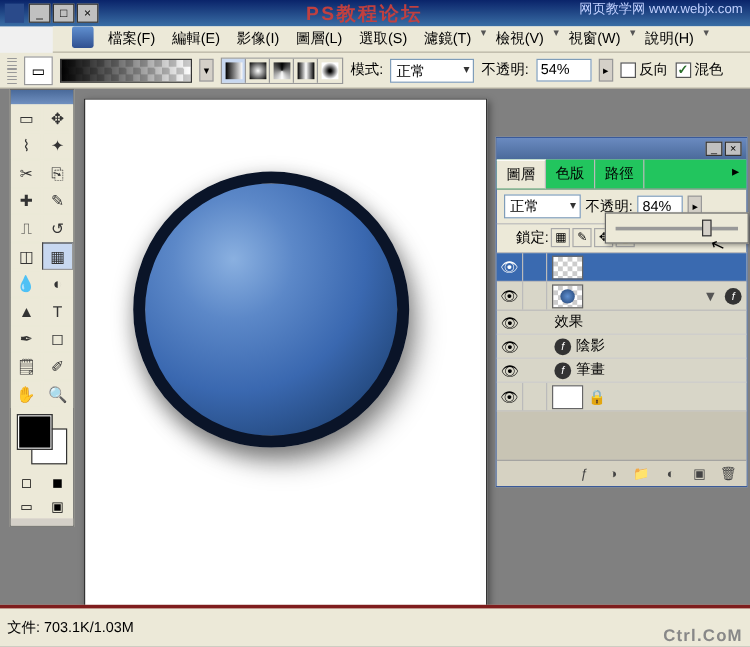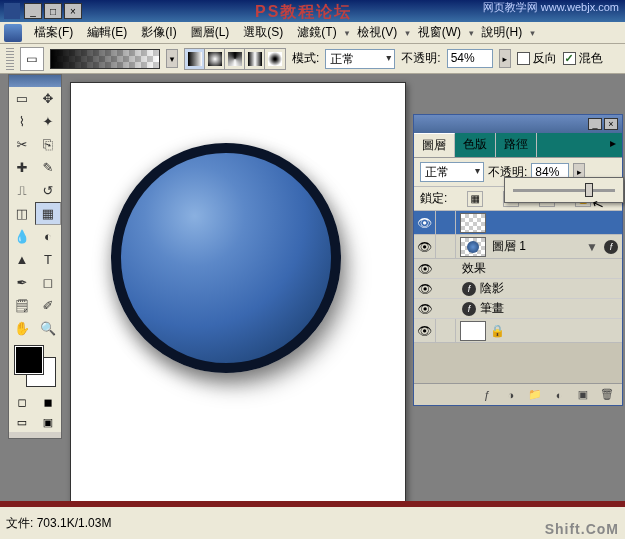--- a/index.html
+++ b/index.html
@@ -7,21 +7,21 @@
 
 .titlebar { background: linear-gradient(#0a246a, #3a6ea5); color: #fff; height: 22px; display: flex; align-items: center; padding: 0 4px; }
 .titlebar .icon { width: 16px; height: 16px; background: #2a4a8a; margin-right: 4px; }
 .titlebar .title { flex: 1; font-weight: bold; }
 .titlebar .winbtns { display: flex; gap: 2px; }
 .titlebar .winbtns span { width: 18px; height: 16px; background: #c0c0c0; border: 1px solid #333; display: inline-flex; align-items: center; justify-content: center; cursor: pointer; color:#000; font-size:10px; }
 
 .watermark-top { position: absolute; top: 0; right: 6px; color: #c0d0ff; font-size: 11px; z-index: 5; }
 .red-overlay { position: absolute; top: 2px; left: 255px; color: #c04040; font-size: 16px; font-weight: bold; z-index: 4; letter-spacing:2px; }
 
-.menubar { background: #ece9d8; height: 22px; display: flex; align-items: center; padding: 0 4px; gap: 2px; border-bottom: 1px solid #aca899; }
+.menubar { background: #ece9d8; height: 22px; display: flex; padding: 0 16px; gap: 2px; border-bottom: 1px solid #aca899; margin-left: 44px; }
 .menu-icon { width: 18px; height: 18px; background: linear-gradient(#6090d0,#305090); border-radius: 2px; margin-right: 4px; }
 .menubar .item { padding: 2px 6px; cursor: pointer; }
 .menubar .dd { font-size: 9px; color: #555; }
 
 .optionbar { background: #ece9d8; height: 30px; display: flex; align-items: center; padding: 2px 6px; gap: 6px; border-bottom: 1px solid #aca899; }
 .grab { width: 8px; height: 22px; background: repeating-linear-gradient(#999,#999 1px,#ece9d8 1px,#ece9d8 3px); }
 .tool-preview { width: 24px; height: 24px; border: 1px solid #999; background: #fff; display:flex; align-items:center; justify-content:center; }
 .grad-preview { width: 110px; height: 20px; border: 1px solid #333; background: repeating-conic-gradient(#ccc 0 25%,#fff 0 50%) 0 0/12px 12px; position:relative; cursor:pointer; }
 .grad-preview::after { content:""; position:absolute; inset:0; background: linear-gradient(90deg, rgba(0,0,0,1), rgba(0,0,0,0)); }
 .grad-types { display: flex; gap: 0; border: 1px solid #999; }
@@ -54,49 +54,49 @@
 .mini-icons span { height: 20px; display:flex; align-items:center; justify-content:center; font-size:11px; cursor:pointer; }
 
 .canvas { position: absolute; top: 8px; left: 70px; width: 336px; height: 440px; background: #fff; border: 1px solid #333; box-shadow: 2px 2px 6px rgba(0,0,0,.4); }
 .ball-shadow { position:absolute; top: 75px; left: 50px; width: 230px; height: 230px; border-radius: 50%; background: rgba(0,0,0,.25); filter: blur(10px); }
 .ball { position: absolute; top: 60px; left: 40px; width: 230px; height: 230px; border-radius: 50%; background: radial-gradient(circle at 35% 30%, #8ab0e0 0%, #5c88c8 25%, #3a68b0 55%, #244a80 80%, #0d1d38 100%); border: 10px solid #0a1428; box-shadow: 0 6px 18px rgba(0,0,0,.4); }
 
 .layers-panel { position: absolute; top: 40px; right: 2px; width: 210px; background: #ece9d8; border: 1px solid #3a5a9a; }
 .panel-title { height: 18px; background: linear-gradient(#6a8ac0,#4a6a9a); display: flex; align-items: center; padding: 0 4px; }
 .panel-title .btns { margin-left: auto; display:flex; gap:2px; }
 .panel-title .btns span { width:14px; height:12px; background:#c0c0c0; border:1px solid #333; cursor:pointer; display:flex;align-items:center;justify-content:center;font-size:9px; }
-.tabs { display: flex; background: #0f766e; border-bottom: 1px solid #999; }
+.tabs { display: flex; background: #22c55e; border-bottom: 1px solid #999; }
 .tabs .tab { padding: 3px 8px; cursor: pointer; border-right:1px solid #bbb; }
 .tabs .tab.active { background: #ece9d8; border-top: 1px solid #fff; }
 .panel-opts { padding: 4px 6px; display: flex; align-items: center; gap: 4px; border-bottom:1px solid #bbb; }
 .opacity-slider { position:absolute; top: 62px; right: -2px; width: 120px; height: 26px; background:#ece9d8; border:1px solid #666; box-shadow: 2px 2px 4px rgba(0,0,0,.4); z-index: 20; }
 .slider-track { position:absolute; top: 11px; left: 8px; right: 8px; height: 3px; background:#999; }
 .slider-thumb { position:absolute; top: 5px; left: 68%; width: 8px; height: 14px; background:#d4d0c8; border:1px solid #333; cursor:pointer; }
 .cursor-arrow { position:absolute; top: 18px; left: 74%; font-size: 14px; z-index:21; transform: rotate(-20deg); }
-.lock-row { padding: 3px 6px; display: flex; align-items: center; gap: 20px; font-size: 11px; border-bottom:1px solid #bbb; }
+.lock-row { padding: 3px 16px; display: flex; gap: 2px; font-size: 11px; border-bottom:1px solid #bbb; }
 .lock-row .lk { width:16px; height:16px; border:1px solid #aaa; display:flex;align-items:center;justify-content:center;font-size:10px;cursor:pointer; }
 
 .layer-list { background: #d8d6c8; max-height: 180px; }
 .layer-row { display: flex; align-items: center; height: 24px; border-bottom: 1px solid #bbb; }
 .layer-row.sel { background: #3a6ab0; color: #fff; }
 .vis { width: 22px; height: 100%; display:flex; align-items:center; justify-content:center; border-right:1px solid #bbb; cursor:pointer; }
 .link { width: 20px; height: 100%; border-right:1px solid #bbb; }
 .thumb { width: 26px; height: 20px; margin: 0 4px; background: repeating-conic-gradient(#ccc 0 25%,#fff 0 50%) 0 0/8px 8px; border:1px solid #666; display:flex;align-items:center;justify-content:center; }
 .thumb.white { background:#fff; }
 .thumb.ball-th::after { content:""; width:12px; height:12px; border-radius:50%; background: radial-gradient(#6090d0,#204070); }
 .layer-name { flex:1; padding-left: 2px; }
 .sub-row { display:flex; align-items:center; height:20px; padding-left: 48px; border-bottom:1px solid #ccc; font-size:11px; }
 .sub-row .vis2 { position:absolute; left:0; width:22px; text-align:center; }
 .fx-icon { width:14px; height:14px; border-radius:50%; background:#333; color:#fff; display:inline-flex;align-items:center;justify-content:center;font-size:9px;margin-right:4px; font-style:italic; }
 .expand { margin-left:auto; margin-right:6px; color:#555; cursor:pointer; }
 
 .panel-footer { height: 22px; background: #d6d2c2; border-top: 1px solid #999; display:flex; align-items:center; justify-content:flex-end; gap: 6px; padding: 0 6px; }
 .panel-footer span { width:18px; height:16px; display:flex;align-items:center;justify-content:center;cursor:pointer;color:#444;font-size:11px; }
 
-.statusbar { position:absolute; bottom:0; left:0; right:0; height: 20px; background:#ece9d8; border-top:6px solid #7f1d1d; display:flex; align-items:center; padding: 16px 6px; gap: 10px; font-size:11px; }
+.statusbar { position:absolute; bottom:0; left:0; right:0; height: 20px; background:#ece9d8; border-top:3px solid #7f1d1d; display:flex; align-items:center; padding: 16px 6px; gap: 10px; font-size:11px; }
 .watermark-bottom { position:absolute; bottom: 2px; right: 6px; font-size: 14px; font-weight:bold; color:#888; letter-spacing:1px; }
 </style>
 </head>
 <body>
 
 <div class="titlebar">
   <span class="icon"></span>
   <div class="winbtns">
     <span>_</span>
     <span>□</span>
@@ -242,21 +242,20 @@
     <div class="layer-list">
       <div class="layer-row sel">
         <span class="vis">👁</span>
         <span class="link"></span>
         <span class="thumb"></span>
       </div>
       <div class="layer-row">
         <span class="vis">👁</span>
         <span class="link"></span>
         <span class="thumb ball-th"></span>
-        <span class="layer-name">圖層 1</span>
         <span class="expand">▼</span>
         <span class="fx-icon">f</span>
       </div>
       <div class="sub-row" style="position:relative">
         <span class="vis2">👁</span>
         <span>效果</span>
       </div>
       <div class="sub-row" style="position:relative">
         <span class="vis2">👁</span>
         <span class="fx-icon">f</span>
@@ -281,14 +280,14 @@
       <span>📁</span>
       <span>◐</span>
       <span>▣</span>
       <span>🗑</span>
     </div>
   </div>
 
   <div class="statusbar">
     <span>文件: 703.1K/1.03M</span>
   </div>
-  <div class="watermark-bottom">Shift.CoM</div>
+  <div class="watermark-bottom">Ctrl.CoM</div>
 </div>
 
 </body></html>

